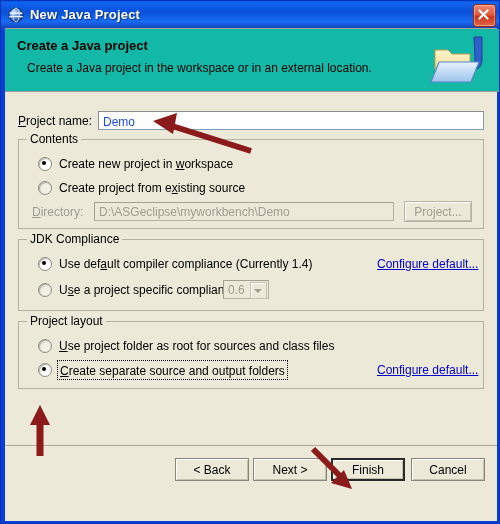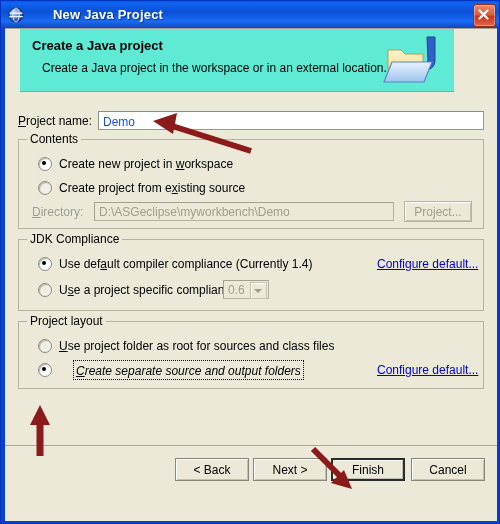--- a/index.html
+++ b/index.html
@@ -19,21 +19,21 @@
     background:linear-gradient(to bottom,#0a59e8 0%,#1064f0 8%,#0a4fd8 40%,#1a6cf5 75%,#0d46bb 100%);
     display:flex;align-items:center;
   }
   .titlebar-icon{
     width:16px;height:16px;margin-left:7px;margin-right:6px;
     position:relative;flex:0 0 auto;
   }
   .titlebar-title{
     color:#ffffff;font-size:13px;font-weight:bold;
     text-shadow:1px 1px 1px rgba(0,0,0,.45);
-    letter-spacing:.2px;white-space:nowrap;margin-left:23px;
+    letter-spacing:.2px;white-space:nowrap;
   }
   .close-btn{
     position:absolute;right:5px;top:3px;width:21px;height:21px;
     border-radius:3px;
     background:linear-gradient(to bottom,#f08a74 0%,#e05a3c 45%,#c8341a 55%,#e2674a 100%);
     border:1px solid #9b2a12;
     box-shadow:inset 0 0 0 1px rgba(255,255,255,.35);
     cursor:pointer;
   }
   .close-btn svg{position:absolute;left:3px;top:3px;}
@@ -41,22 +41,22 @@
   
   .client{
     position:absolute;left:4px;top:27px;width:492px;height:493px;
     background:#ece9d8;
     box-sizing:border-box;
     border-top:1px solid #a8a496;
   }
 
   
   .wiz-header{
-    position:absolute;left:15px;top:0;width:434px;height:63px;
-    background:#5eead4;
+    position:absolute;left:0;top:0;width:496px;height:63px;
+    background:#14b8a6;
     border-bottom:1px solid #9a9a9a;
     box-sizing:border-box;
   }
   .wiz-title{
     position:absolute;left:12px;top:9px;
     font-size:13px;font-weight:bold;color:#000;
   }
   .wiz-desc{
     position:absolute;left:22px;top:32px;
     font-size:12px;color:#000;
@@ -108,21 +108,21 @@
     box-shadow:inset 1px 1px 1px rgba(120,120,110,.55);
     position:relative;flex:0 0 auto;cursor:pointer;
   }
   .radio.on::after{
     content:"";position:absolute;left:3px;top:3px;
     width:4px;height:4px;border-radius:50%;background:#000;
   }
   .radio.off{background:#f2f0e6;}
   .radio-label{margin-left:7px;font-size:12px;color:#000;white-space:nowrap;}
   .focus-box{
-    border:1px dotted #000;padding:0 2px;margin-left:21px;font-style:italic;
+    border:1px dotted #000;padding:0 2px;margin-left:5px;
   }
   .focus-box .radio-label{margin-left:0;}
 
   
   .dir-row{position:absolute;left:13px;top:62px;width:440px;height:19px;}
   .dir-row .lbl{position:absolute;left:0;top:3px;}
   .txt-disabled{
     position:absolute;left:62px;top:0;width:300px;height:19px;
     box-sizing:border-box;
     background:#ece9d8;

